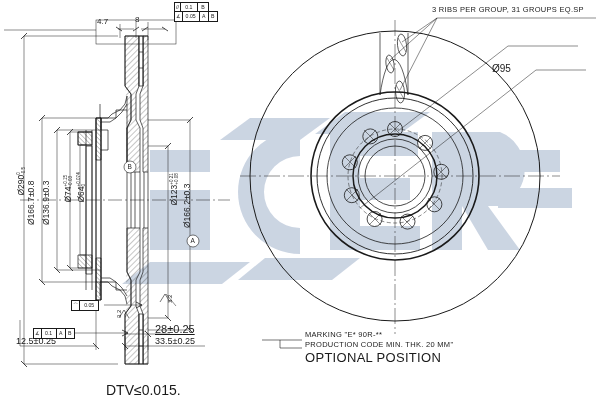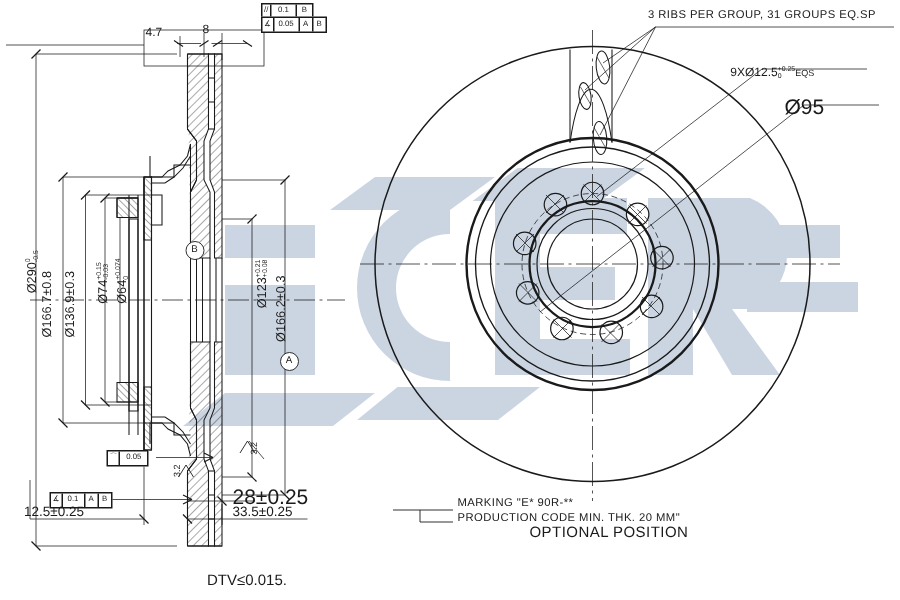--- a/index.html
+++ b/index.html
@@ -403,30 +403,27 @@
     <div>∡</div>
     <div style="min-width:12px">0.1</div>
     <div style="min-width:6px">A</div>
     <div style="min-width:6px">B</div>
   </div>
 
   <div class="txt vtxt" style="left:116px; top:318px; font-size:6px;">3.2</div>
   <div class="txt vtxt" style="left:167px; top:303px; font-size:6px;">3.2</div>
 
   <div class="txt" style="left:16px; top:337px; font-size:9px;text-align:center;">12.5±0.25</div>
-  <div class="txt" style="left:155px; top:324px; font-size:14px;">28±0.25</div>
+  <div class="txt" style="left:155px; top:324px; font-size:11px;text-decoration:underline;">28±0.25</div>
   <div class="txt" style="left:155px; top:337px; font-size:9px;">33.5±0.25</div>
 
   <div class="txt" style="left:432px; top:6px; font-size:7.5px; letter-spacing:0.3px;text-align:center;">3 RIBS PER GROUP, 31 GROUPS EQ.SP</div>
 
-  <div class="txt" style="left:478px; top:36px; font-size:8px;">
-    <span>9XØ12.5</span><span class="frac"><span>+0.25</span><span>0</span></span><span style="font-size:6px">EQS</span>
-  </div>
-
-  <div class="txt" style="left:523px; top:64px; font-size:14px;">Ø95</div>
+
+  <div class="txt" style="left:492px; top:64px; font-size:10px;">Ø95</div>
 
   <div class="txt" style="left:305px; top:331px; font-size:7.5px; letter-spacing:0.3px;">MARKING "E* 90R-**</div>
   <div class="txt" style="left:305px; top:341px; font-size:7.5px; letter-spacing:0.3px;">PRODUCTION CODE MIN. THK. 20 MM"</div>
-  <div class="txt" style="left:305px; top:351px; font-size:10px; letter-spacing:0.3px;margin-left:48px;">OPTIONAL POSITION</div>
-
-  <div class="txt" style="left:116px; top:383px; font-size:10px;padding-left:22px;">DTV≤0.015.</div>
+  <div class="txt" style="left:305px; top:351px; font-size:13px; letter-spacing:0.3px;">OPTIONAL POSITION</div>
+
+  <div class="txt" style="left:84px; top:383px; font-size:14px;padding-left:22px;">DTV≤0.015.</div>
 
 </div>
 
 </body></html>

